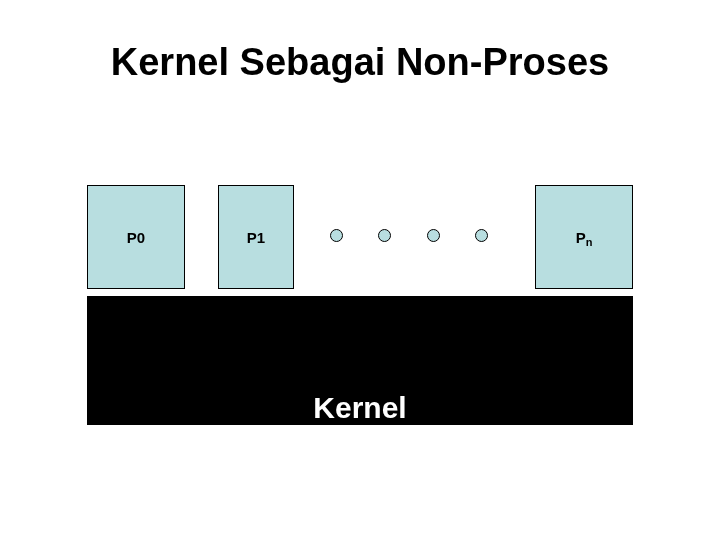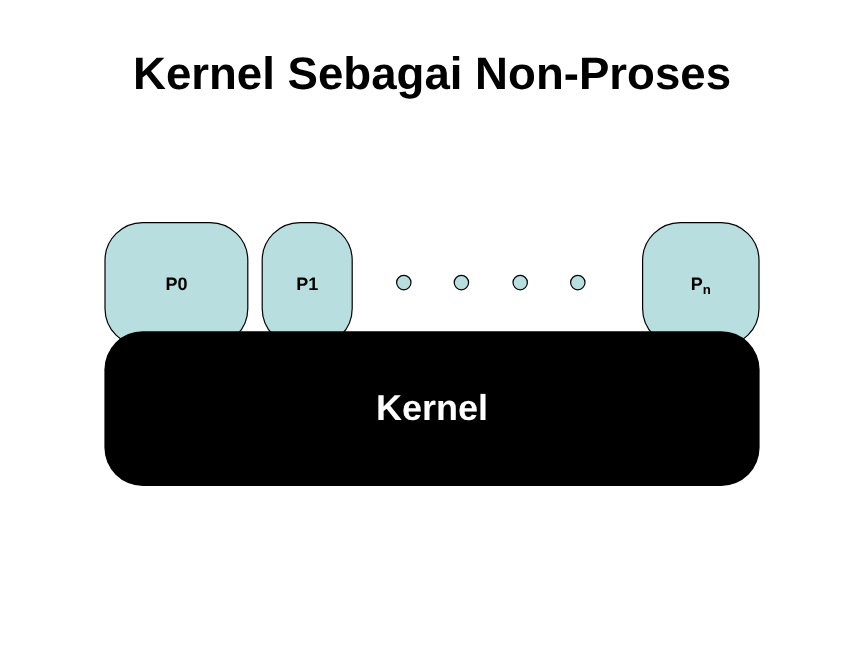--- a/index.html
+++ b/index.html
@@ -3,21 +3,21 @@
 <meta charset="utf-8">
 <style>
   :root {
     --box-fill: #b8dee0;
     --box-border: #000000;
     --kernel-fill: #000000;
     --kernel-text: #ffffff;
     --title-text: #000000;
     --slide-bg: #ffffff;
   }
-  * { margin: 0; padding: 0; box-sizing: border-box; border-radius: 32px; }
+  * { margin: 0; padding: 0; box-sizing: border-box; }
   html, body {
     width: 720px; height: 540px;
     overflow: hidden;
     font-family: "Liberation Sans", sans-serif;
   }
   .slide {
     position: relative;
     width: 720px; height: 540px;
     background: var(--slide-bg);
   }
@@ -48,44 +48,44 @@
     font-weight: bold;
     color: #000000;
   }
   .process-box .box-sub {
     font-size: 11px;
     font-weight: bold;
     color: #000000;
     position: relative;
     top: 5px;
   }
-  .box-p0 { left: 87px;  width: 120px; }
+  .box-p0 { left: 87px;  width: 98px; }
   .box-p1 { left: 218px; width: 76px; }
   .box-pn { left: 535px; width: 98px; }
   .ellipsis-dots {
     position: absolute;
     left: 330px; top: 228px;
     width: 158px; height: 15px;
     display: flex;
     align-items: center;
     justify-content: space-between;
   }
   .dot {
     width: 13px; height: 13px;
     border-radius: 50%;
     background: var(--box-fill);
     border: 1px solid var(--box-border);
   }
   .kernel-block {
     position: absolute;
-    left: 87px; top: 276px;
+    left: 87px; top: 296px;
     width: 546px; height: 129px;
     background: var(--kernel-fill);
     display: flex;
-    align-items: center;
+    align-items: flex-end;
     justify-content: center;
   }
   .kernel-label {
     font-size: 30px;
     font-weight: bold;
     color: var(--kernel-text);
   }
 </style>
 </head>
 <body>

